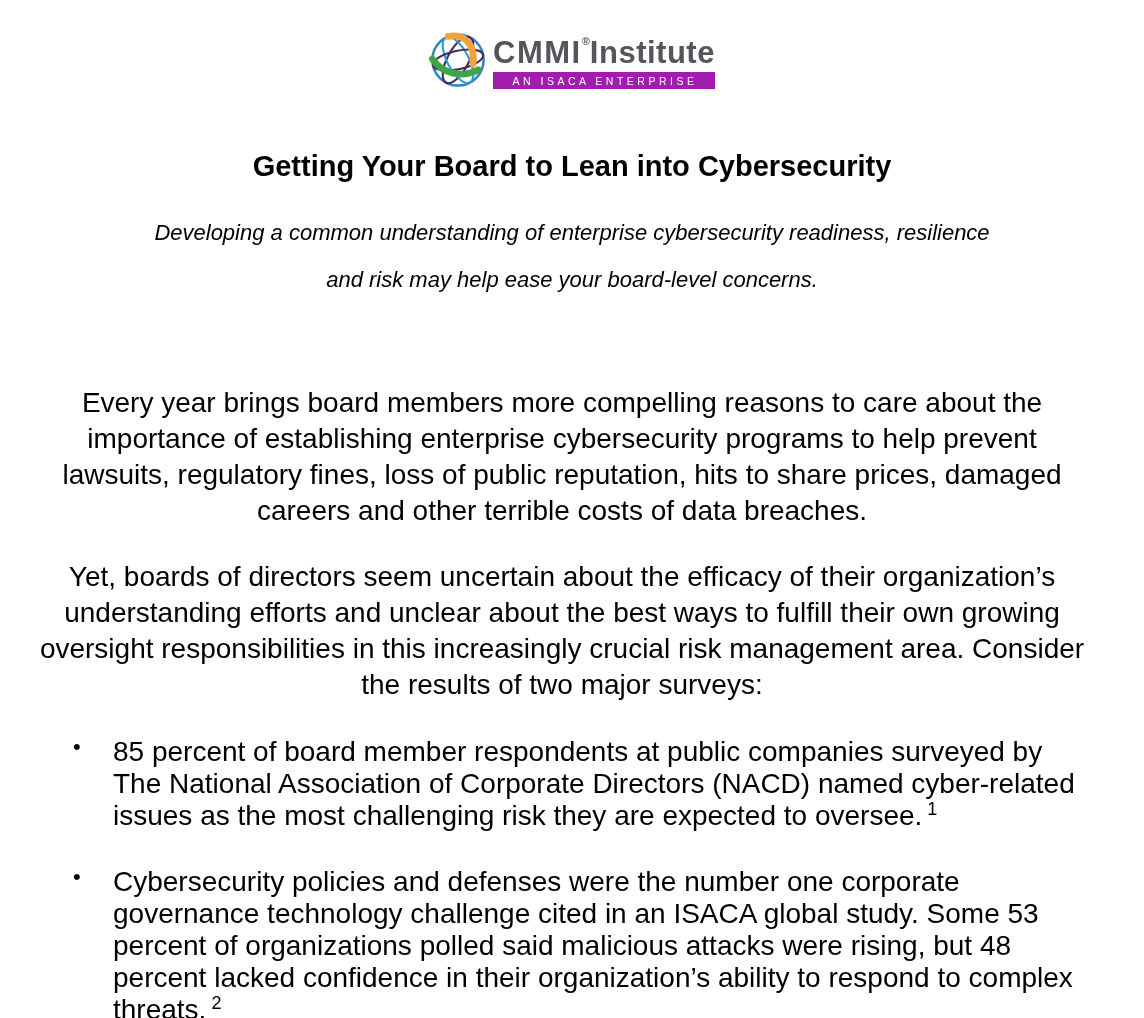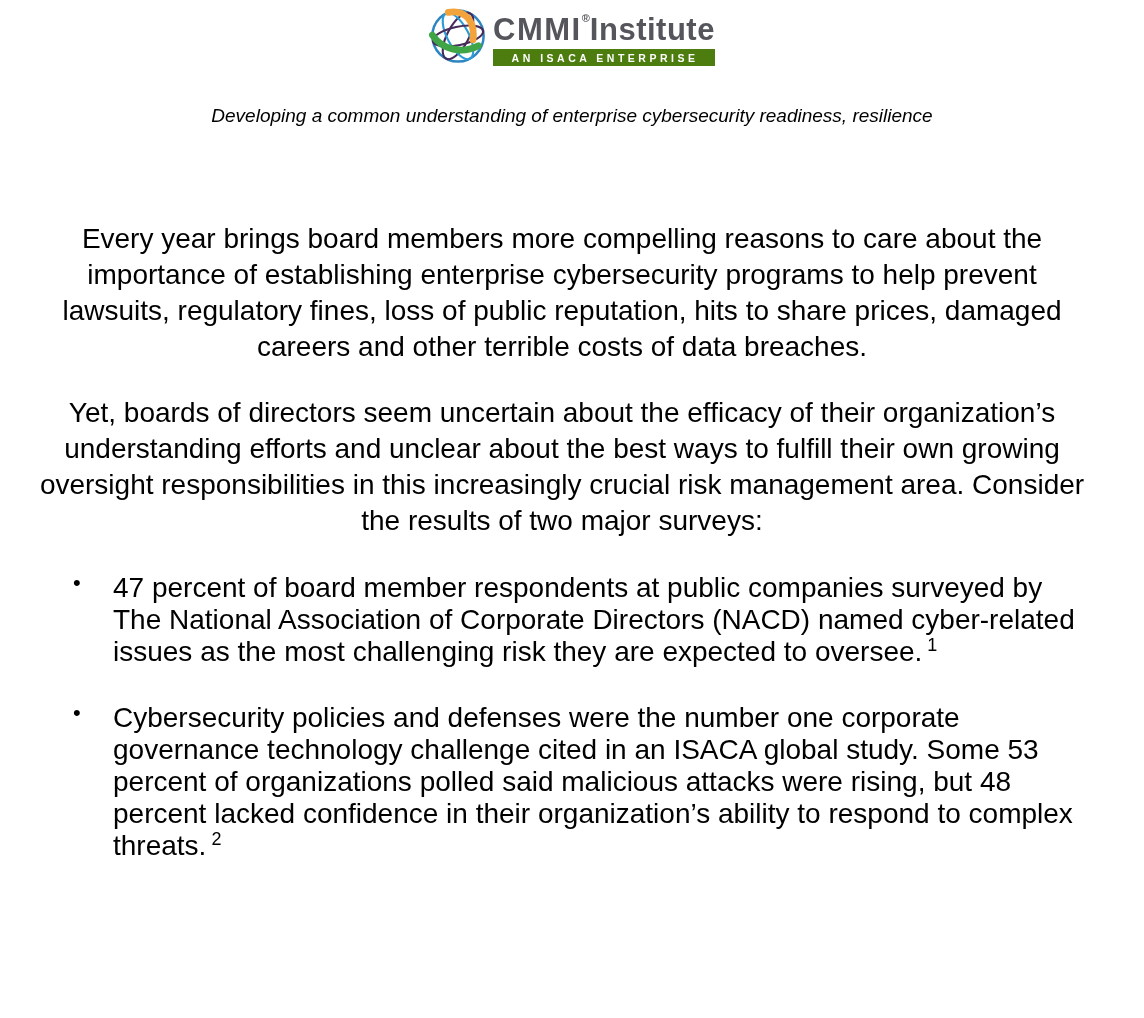--- a/index.html
+++ b/index.html
@@ -15,65 +15,65 @@
     position: relative;
     width: 1144px;
     height: 1018px;
     background: #ffffff;
   }
 
   
   .logo-row {
     display: flex;
     justify-content: center;
-    align-items: center;
+    align-items: flex-end;
     gap: 6px;
-    padding-top: 5px;
+    padding-top: 28px;
   }
   .globe { width: 58px; height: 58px; flex: 0 0 auto; }
   .brand { display: flex; flex-direction: column; margin-top: 9px; }
   .brand-line {
     font-size: 31px;
     line-height: 1;
     color: #54565B;
     white-space: nowrap;
   }
   .brand-cmmi { font-weight: bold; letter-spacing: 1.5px; }
   .brand-reg {
     font-size: 11px;
     vertical-align: top;
     position: relative;
     top: -1px;
     font-weight: bold;
   }
   .brand-institute { font-weight: 600; letter-spacing: 0.5px; }
   .tagline {
     margin-top: 4px;
-    background: #4d7c0f;
+    background: #a21caf;
     color: #ffffff;
     font-size: 10.5px;
-    font-weight: bold;
+    font-weight: normal;
     letter-spacing: 3.5px;
     text-align: center;
     padding: 3px 2px 2px 4px;
   }
 
   
   .doc-title {
     margin: 60px 0 0 0;
     text-align: center;
     font-size: 29px;
     font-weight: bold;
     line-height: 34px;
   }
   .doc-subtitle {
     margin-top: 26px;
     text-align: center;
     font-style: italic;
-    font-size: 19px;
+    font-size: 22px;
     line-height: 47px;
   }
 
   
   .content {
     padding: 0 50px 0 30px;
     font-size: 28px;
   }
   .content p.body-para {
     margin: 0 0 30px 0;
@@ -121,31 +121,33 @@
       <path d="M3.5,29 C13,43 33,49.5 51,40" fill="none" stroke="#3FA546" stroke-width="7" stroke-linecap="round"></path>
     </svg>
     <div class="brand">
       <div class="brand-line">
         <span class="brand-cmmi">CMMI</span><sup class="brand-reg">®</sup><span class="brand-institute">Institute</span>
       </div>
       <div class="tagline">AN ISACA ENTERPRISE</div>
     </div>
   </div>
 
+  <h1 class="doc-title">Getting Your Board to Lean into Cybersecurity</h1>
   <div class="doc-subtitle">
     <div>Developing a common understanding of enterprise cybersecurity readiness, resilience</div>
+    <div>and risk may help ease your board-level concerns.</div>
   </div>
 
   <div class="content">
     <p class="body-para first">Every year brings board members more compelling reasons to care about the importance of establishing enterprise cybersecurity programs to help prevent lawsuits, regulatory fines, loss of public reputation, hits to share prices, damaged careers and other terrible costs of data breaches.</p>
     <p class="body-para">Yet, boards of directors seem uncertain about the efficacy of their organization’s understanding efforts and unclear about the best ways to fulfill their own growing oversight responsibilities in this increasingly crucial risk management area. Consider the results of two major surveys:</p>
 
     <ul class="survey-list">
       <li>
-        <span>47 percent of board member respondents at public companies surveyed by The National Association of Corporate Directors (NACD) named cyber-related issues as the most challenging risk they are expected to  oversee.</span><sup class="footnote">1</sup>
+        <span>85 percent of board member respondents at public companies surveyed by The National Association of Corporate Directors (NACD) named cyber-related issues as the most challenging risk they are expected to  oversee.</span><sup class="footnote">1</sup>
       </li>
       <li>
         <span>Cybersecurity policies and defenses were the number one corporate governance technology challenge cited in an ISACA global study. Some 53 percent of organizations polled said malicious attacks were rising, but 48 percent lacked confidence in their organization’s ability to respond to complex threats.</span><sup class="footnote">2</sup>
       </li>
     </ul>
   </div>
 
 </div>
 
 </body></html>

